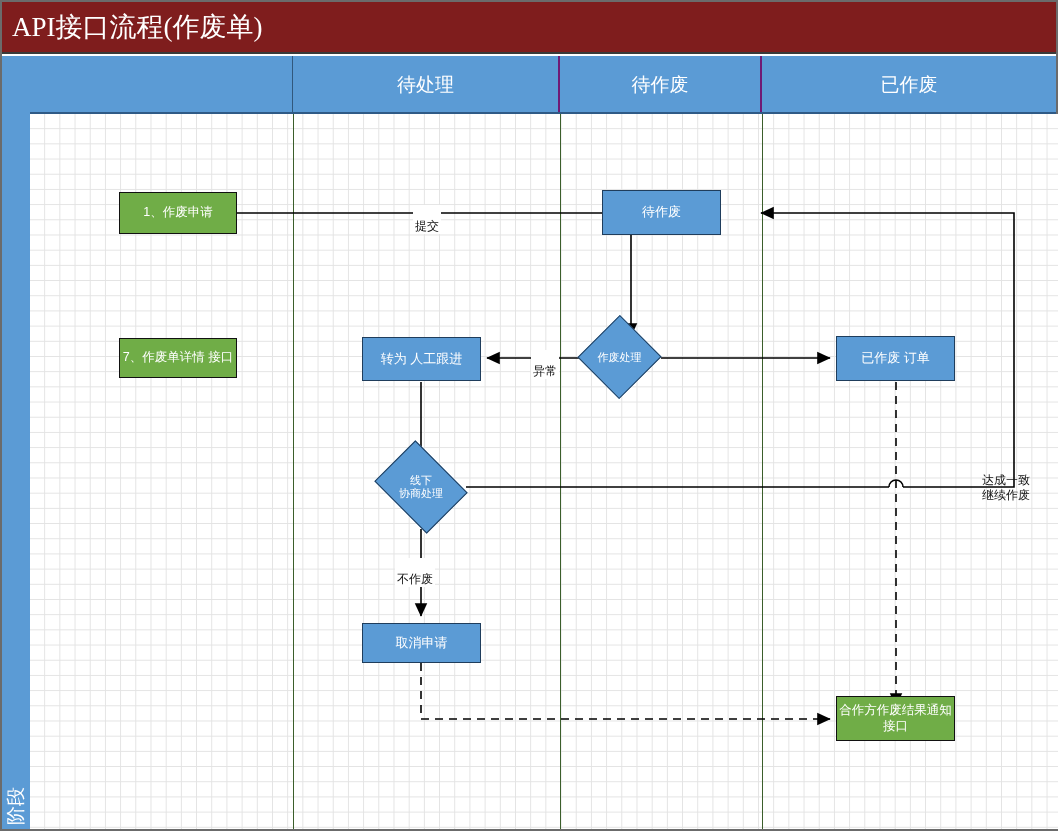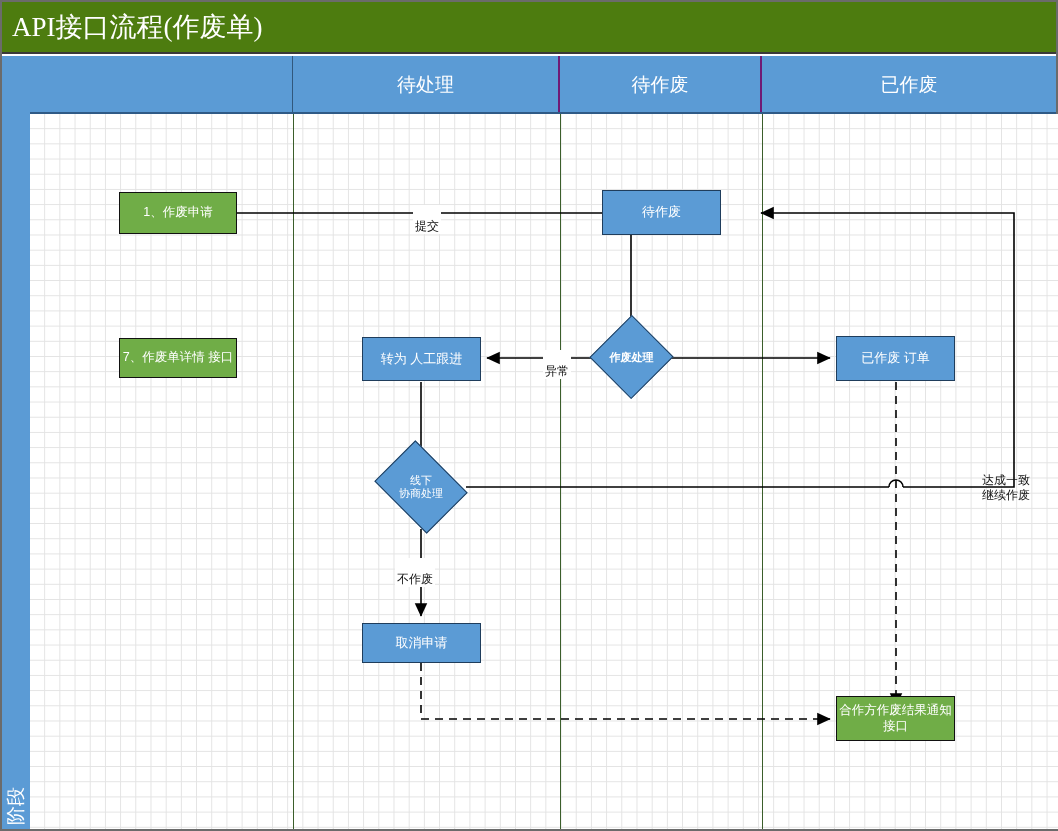--- a/index.html
+++ b/index.html
@@ -5,21 +5,21 @@
   html,body{margin:0;padding:0;background:#ffffff;}
   body{font-family:"Liberation Sans","DejaVu Sans",sans-serif;}
   #stage{position:relative;width:1058px;height:831px;overflow:hidden;background:#fff;}
 
   
   .frame{position:absolute;left:0;top:0;width:1058px;height:831px;
          border:2px solid #6b6b6b;box-sizing:border-box;}
 
   
   .titlebar{position:absolute;left:2px;top:2px;width:1054px;height:52px;
-            background:#4d7c0f;box-sizing:border-box;border-bottom:2px solid #3a3a3a;}
+            background:#7f1d1d;box-sizing:border-box;border-bottom:2px solid #3a3a3a;}
   .titlebar .ttl{position:absolute;left:10px;top:7px;color:#ffffff;
             font-size:27px;line-height:36px;letter-spacing:0px;
             font-family:"Liberation Serif","DejaVu Serif",serif;white-space:nowrap;}
 
   
   .phaseband{position:absolute;left:2px;top:56px;width:28px;height:773px;background:#5b9bd5;}
   .phaseband .lbl{position:absolute;left:-22px;bottom:10px;width:72px;
         transform:rotate(-90deg);transform-origin:center center;
         color:#ffffff;font-size:19px;text-align:center;white-space:nowrap;
         font-family:"Liberation Serif","DejaVu Serif",serif;}
@@ -137,21 +137,21 @@
     </div>
 
     <div class="node green" style="left:89px;top:224px;width:118px;height:40px;">
       <span>7、作废单详情 接口</span>
     </div>
 
     <div class="node blue" style="left:572px;top:76px;width:119px;height:45px;">
       <span>待作废</span>
     </div>
 
-    <div class="dia" style="left:572px;top:213px;width:59px;height:60px;font-weight:bold;">
+    <div class="dia" style="left:560px;top:213px;width:59px;height:60px;">
       <div class="shape"></div>
       <div class="txt">作废处理</div>
     </div>
 
     <div class="node blue" style="left:332px;top:223px;width:119px;height:44px;">
       <span>转为 人工跟进</span>
     </div>
 
     <div class="node blue" style="left:806px;top:222px;width:119px;height:45px;">
       <span>已作废 订单</span>
@@ -168,21 +168,21 @@
     </div>
 
     <div class="node green" style="left:806px;top:582px;width:119px;height:45px;white-space:pre-line;">
       <span>合作方作废结果通知
 接口</span>
     </div>
 
     <div class="clabel" style="left:371px;top:91px;margin-left:12px;">
       <span>提交</span>
     </div>
-    <div class="clabel" style="left:513px;top:236px;text-align:right;">
+    <div class="clabel" style="left:501px;top:236px;text-align:right;">
       <span>异常</span>
     </div>
     <div class="clabel" style="left:365px;top:444px;">
       <span>不作废</span>
     </div>
     <div class="clabel nobg" style="left:950px;top:345px;text-align:left;">
       <span>达成一致
 继续作废</span>
     </div>
 

